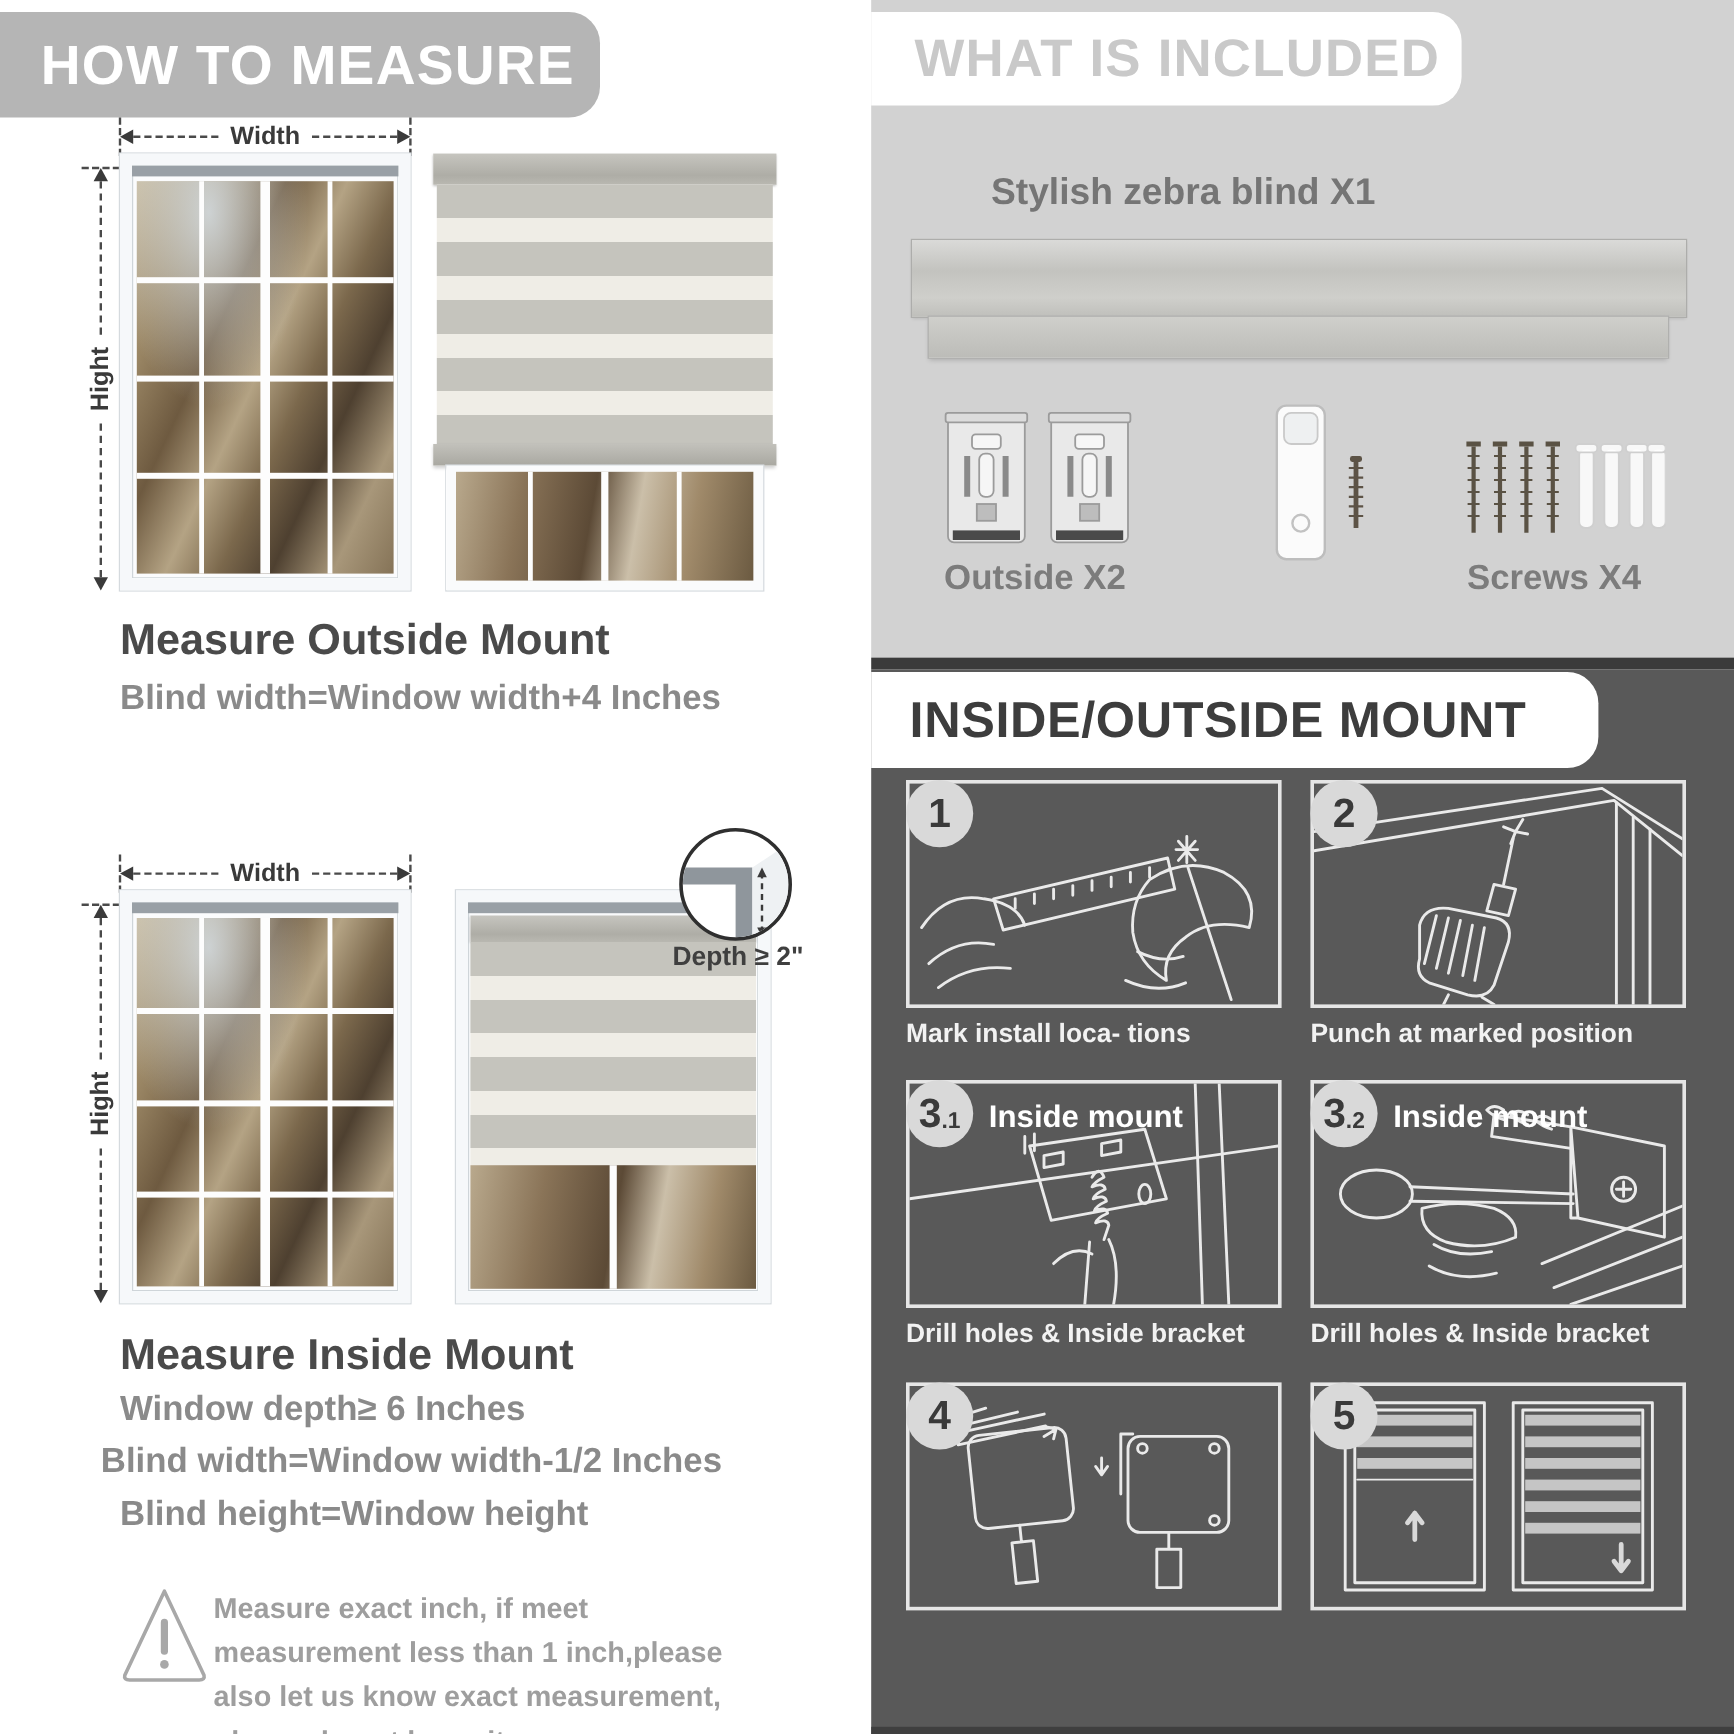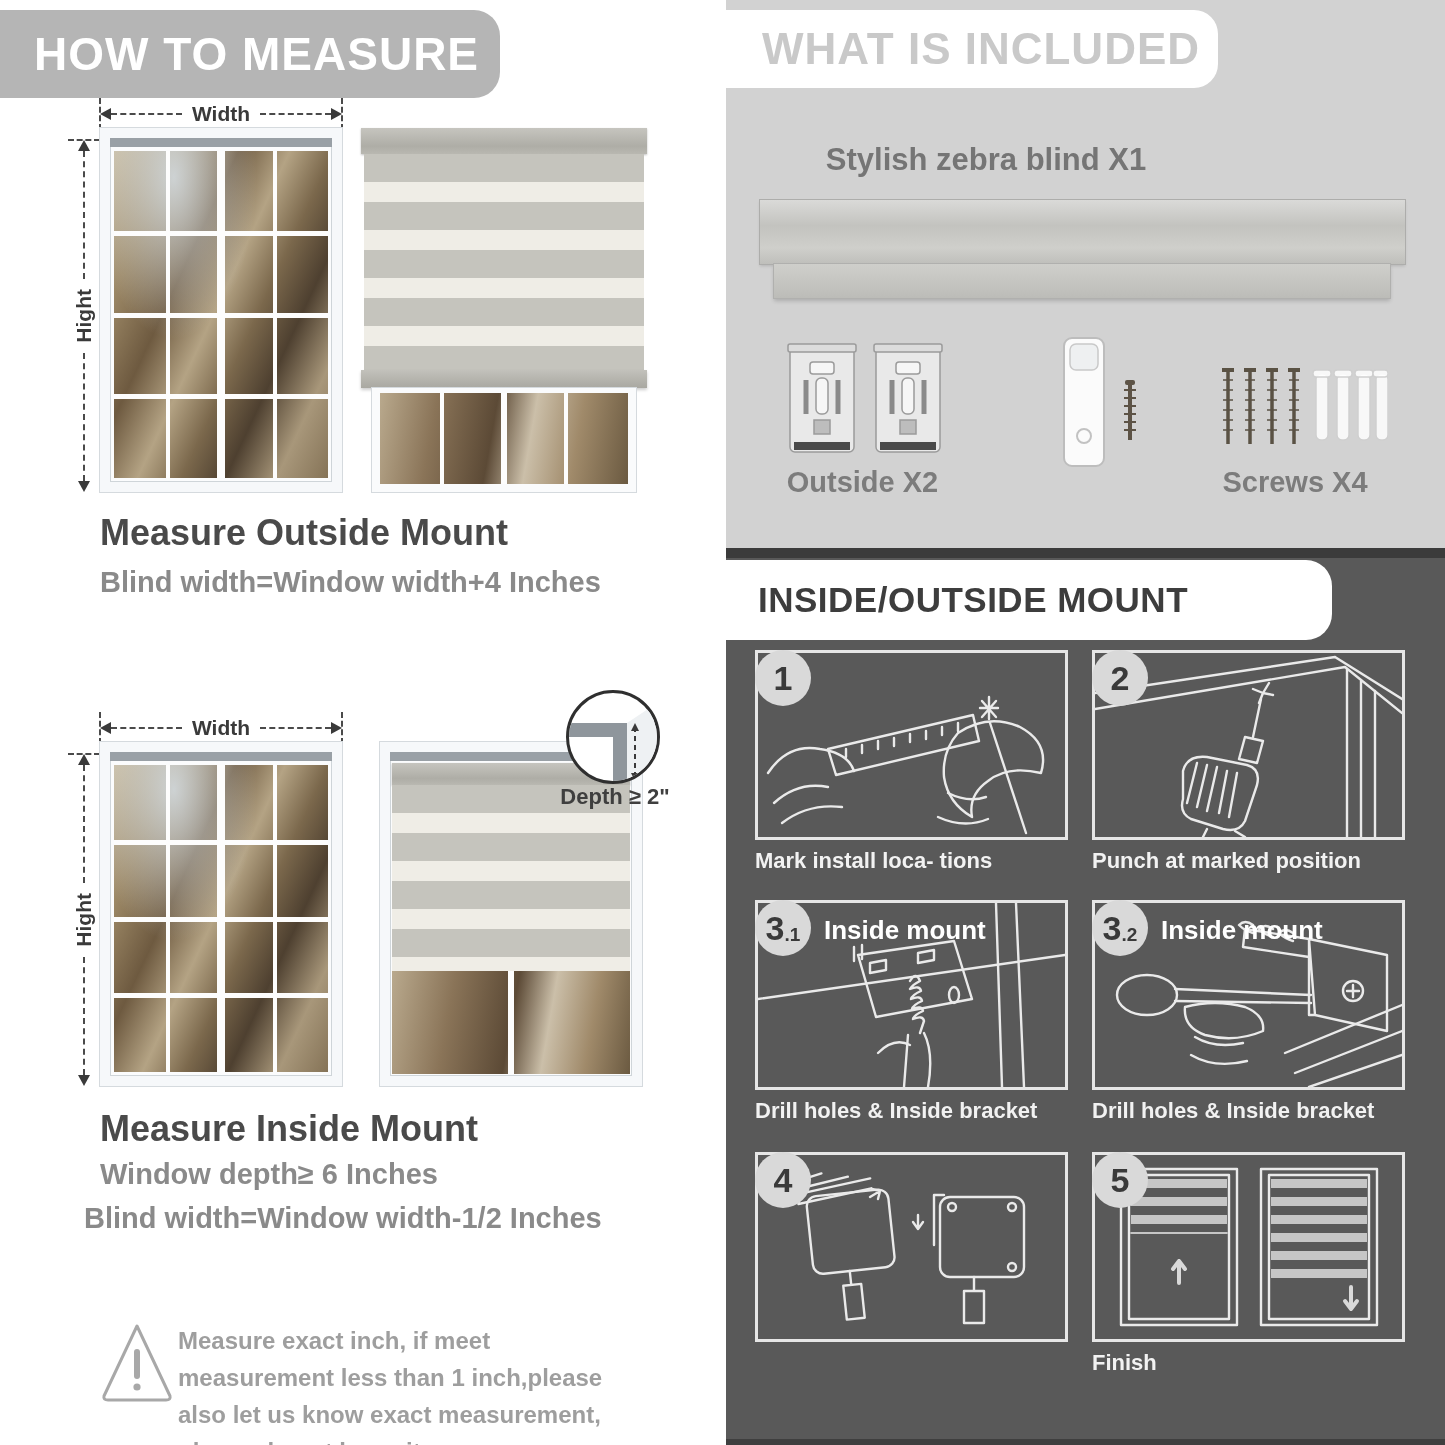--- a/index.html
+++ b/index.html
@@ -67,21 +67,21 @@
      box-shadow:0 0 0 1px #adadab, 0 2px 3px rgba(0,0,0,.15);}
   .bar-bottom{left:774px;top:264px;width:616px;height:34px;
      background:linear-gradient(180deg,#cfcfcb,#bcbcb8);
      box-shadow:0 0 0 1px #b0b0ae, 0 3px 4px rgba(0,0,0,.18);}
   .part-label{font-size:29px;font-weight:800;color:#7c7c7c;text-align:center;top:466px;}
 
   .divider-dark{left:726px;top:548px;width:719px;height:10px;background:#3b3b3b;}
   .panel-dark{left:726px;top:558px;width:719px;height:887px;background:#595959;}
   .panel-dark-foot{left:726px;top:1439px;width:719px;height:6px;background:#3f3f3f;}
   .mount-header{left:726px;top:560px;width:606px;height:80px;background:#ffffff;
-     border-radius:0 26px 26px 0;color:#3d3d3d;font-size:35px;font-weight:800;
+     border-radius:0 26px 26px 0;color:#3d3d3d;font-size:42px;font-weight:800;
      line-height:80px;padding-left:32px;box-sizing:border-box;letter-spacing:.5px;}
 
   .step-box{width:313px;height:190px;border:3px solid #e6e6e6;box-sizing:border-box;
             background:#595959;}
   .badge{position:absolute;top:-3px;left:-3px;width:56px;height:56px;background:#d9d9d9;
          border-radius:50%;color:#3a3a3a;font-size:34px;font-weight:800;
          display:flex;align-items:center;justify-content:center;}
   .badge .sub{font-size:19px;font-weight:800;align-self:flex-end;margin-bottom:10px;}
   .step-inner-label{position:absolute;top:12px;left:66px;font-size:26px;font-weight:800;color:#ffffff;}
   .step-caption{font-size:22px;font-weight:800;color:#f2f2f2;margin-top:8px;}
@@ -189,20 +189,21 @@
       <line x1="66" y1="34" x2="66" y2="84" stroke="#3a3a3a" stroke-width="2" stroke-dasharray="5 4"></line>
       <polygon points="66,30 62,38 70,38" fill="#3a3a3a"></polygon>
       <polygon points="66,88 62,80 70,80" fill="#3a3a3a"></polygon>
     </svg>
   </div>
   <div class="abs depth-label" style="left:555px;top:784px;width:120px">Depth ≥ 2"</div>
 
   <div class="abs sec-title" style="left:100px;top:1108px">Measure Inside Mount</div>
   <div class="abs rule-line" style="left:100px;top:1158px">Window depth≥ 6 Inches</div>
   <div class="abs rule-line" style="left:84px;top:1202px">Blind width=Window width-1/2 Inches</div>
+  <div class="abs rule-line" style="left:100px;top:1246px">Blind height=Window height</div>
 
   <svg class="abs" style="left:100px;top:1318px" width="74" height="86" viewBox="0 0 74 86">
     <path d="M37 8 L70 78 Q71 82 66 82 L8 82 Q3 82 4 78 Z" fill="none" stroke="#a8a8a8" stroke-width="3" stroke-linejoin="round"></path>
     <line x1="37" y1="34" x2="37" y2="58" stroke="#a8a8a8" stroke-width="6" stroke-linecap="round"></line>
     <circle cx="37" cy="69" r="3.6" fill="#a8a8a8"></circle>
   </svg>
   <div class="abs warn-text" style="left:178px;top:1322px">Measure exact inch, if meet measurement less than 1 inch,please also let us know exact measurement, please do not leave it</div>
 
   <div class="abs panel-light"></div>
   <div class="abs included-header">WHAT IS INCLUDED</div>
@@ -416,17 +417,16 @@
             <rect x="176" y="114" width="96" height="9"></rect>
         </g>
         <path d="M256 132 v22 M256 154 l-6 -8 M256 154 l6 -8" stroke="#d9d9d9" stroke-width="4"></path>
       </svg>
       <div class="badge">
         <span>5</span>
           <span class="sub"></span>
       </div>
       <div class="step-inner-label"></div>
     </div>
-    <div class="step-caption">Finish</div>
   </div>
 
   <div class="abs panel-dark-foot"></div>
 </div>
 
 </body></html>

